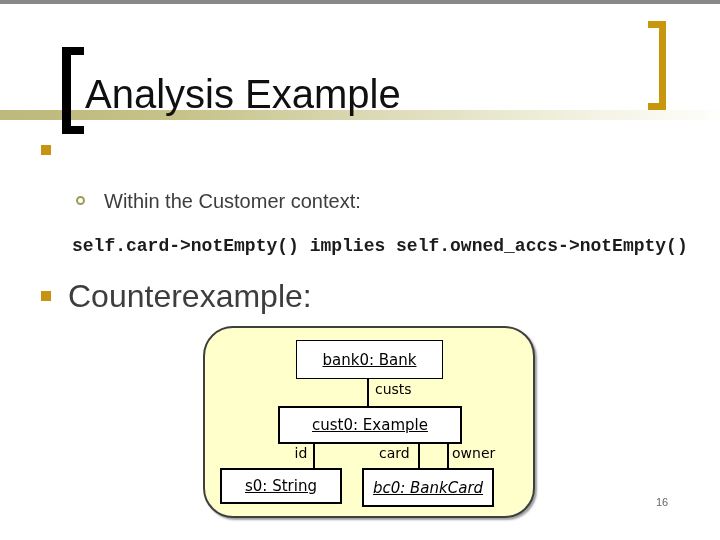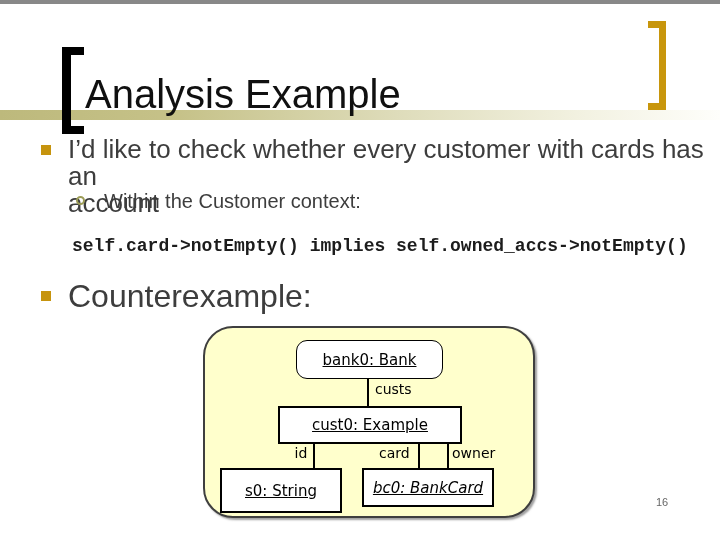--- a/index.html
+++ b/index.html
@@ -54,23 +54,23 @@
     position:absolute;left:203px;top:322px;width:332px;height:192px;box-sizing:border-box;
     background:#ffffcc;border:2px solid #3f3f3f;border-radius:30px;
     box-shadow:2px 2px 2px rgba(80,80,80,0.55);
   }
   .obj-box{
     position:absolute;box-sizing:border-box;background:#ffffff;border:1px solid #000;
     display:flex;align-items:center;justify-content:center;
     font-family:"DejaVu Sans",sans-serif;font-size:15px;color:#000;
   }
   .obj-box span{text-decoration:underline;white-space:nowrap;}
-  .box-bank{left:91px;top:12px;width:147px;height:39px;border-width:1px;border-radius:11px;}
+  .box-bank{left:91px;top:12px;width:147px;height:39px;border-width:1px;}
   .box-cust{left:73px;top:78px;width:184px;height:38px;border-width:2px;}
-  .box-str{left:15px;top:140px;width:122px;height:45px;border-width:2px;}
+  .box-str{left:15px;top:140px;width:122px;height:36px;border-width:2px;}
   .box-card{left:157px;top:140px;width:132px;height:39px;border-width:2px;font-style:italic;}
   .link{position:absolute;width:2px;background:#000;}
   .ln-custs{left:162px;top:51px;height:27px;}
   .ln-id{left:108px;top:116px;height:24px;}
   .ln-card{left:213px;top:116px;height:24px;}
   .ln-owner{left:242px;top:116px;height:24px;}
   .link-label{
     position:absolute;font-family:"DejaVu Sans",sans-serif;font-size:14px;line-height:14px;
     color:#000;white-space:nowrap;
   }
@@ -87,24 +87,20 @@
 
 <div class="slide">
 
   <div class="band"></div>
   <div class="bracket-left"></div>
   <div class="bracket-right"></div>
 
   <div class="title">Analysis Example</div>
 
   <div class="sq-bullet sq1"></div>
-  <div class="b1-text">
-    <div>I’d like to check whether every customer with cards has an</div>
-    <div>account</div>
-  </div>
 
   <div class="circ-bullet"></div>
   <div class="sub-text">Within the Customer context:</div>
 
   <div class="code-line">self.card-&gt;notEmpty() implies self.owned_accs-&gt;notEmpty()</div>
 
   <div class="sq-bullet sq2"></div>
   <div class="b2-text">Counterexample:</div>
 
   <div class="panel">

